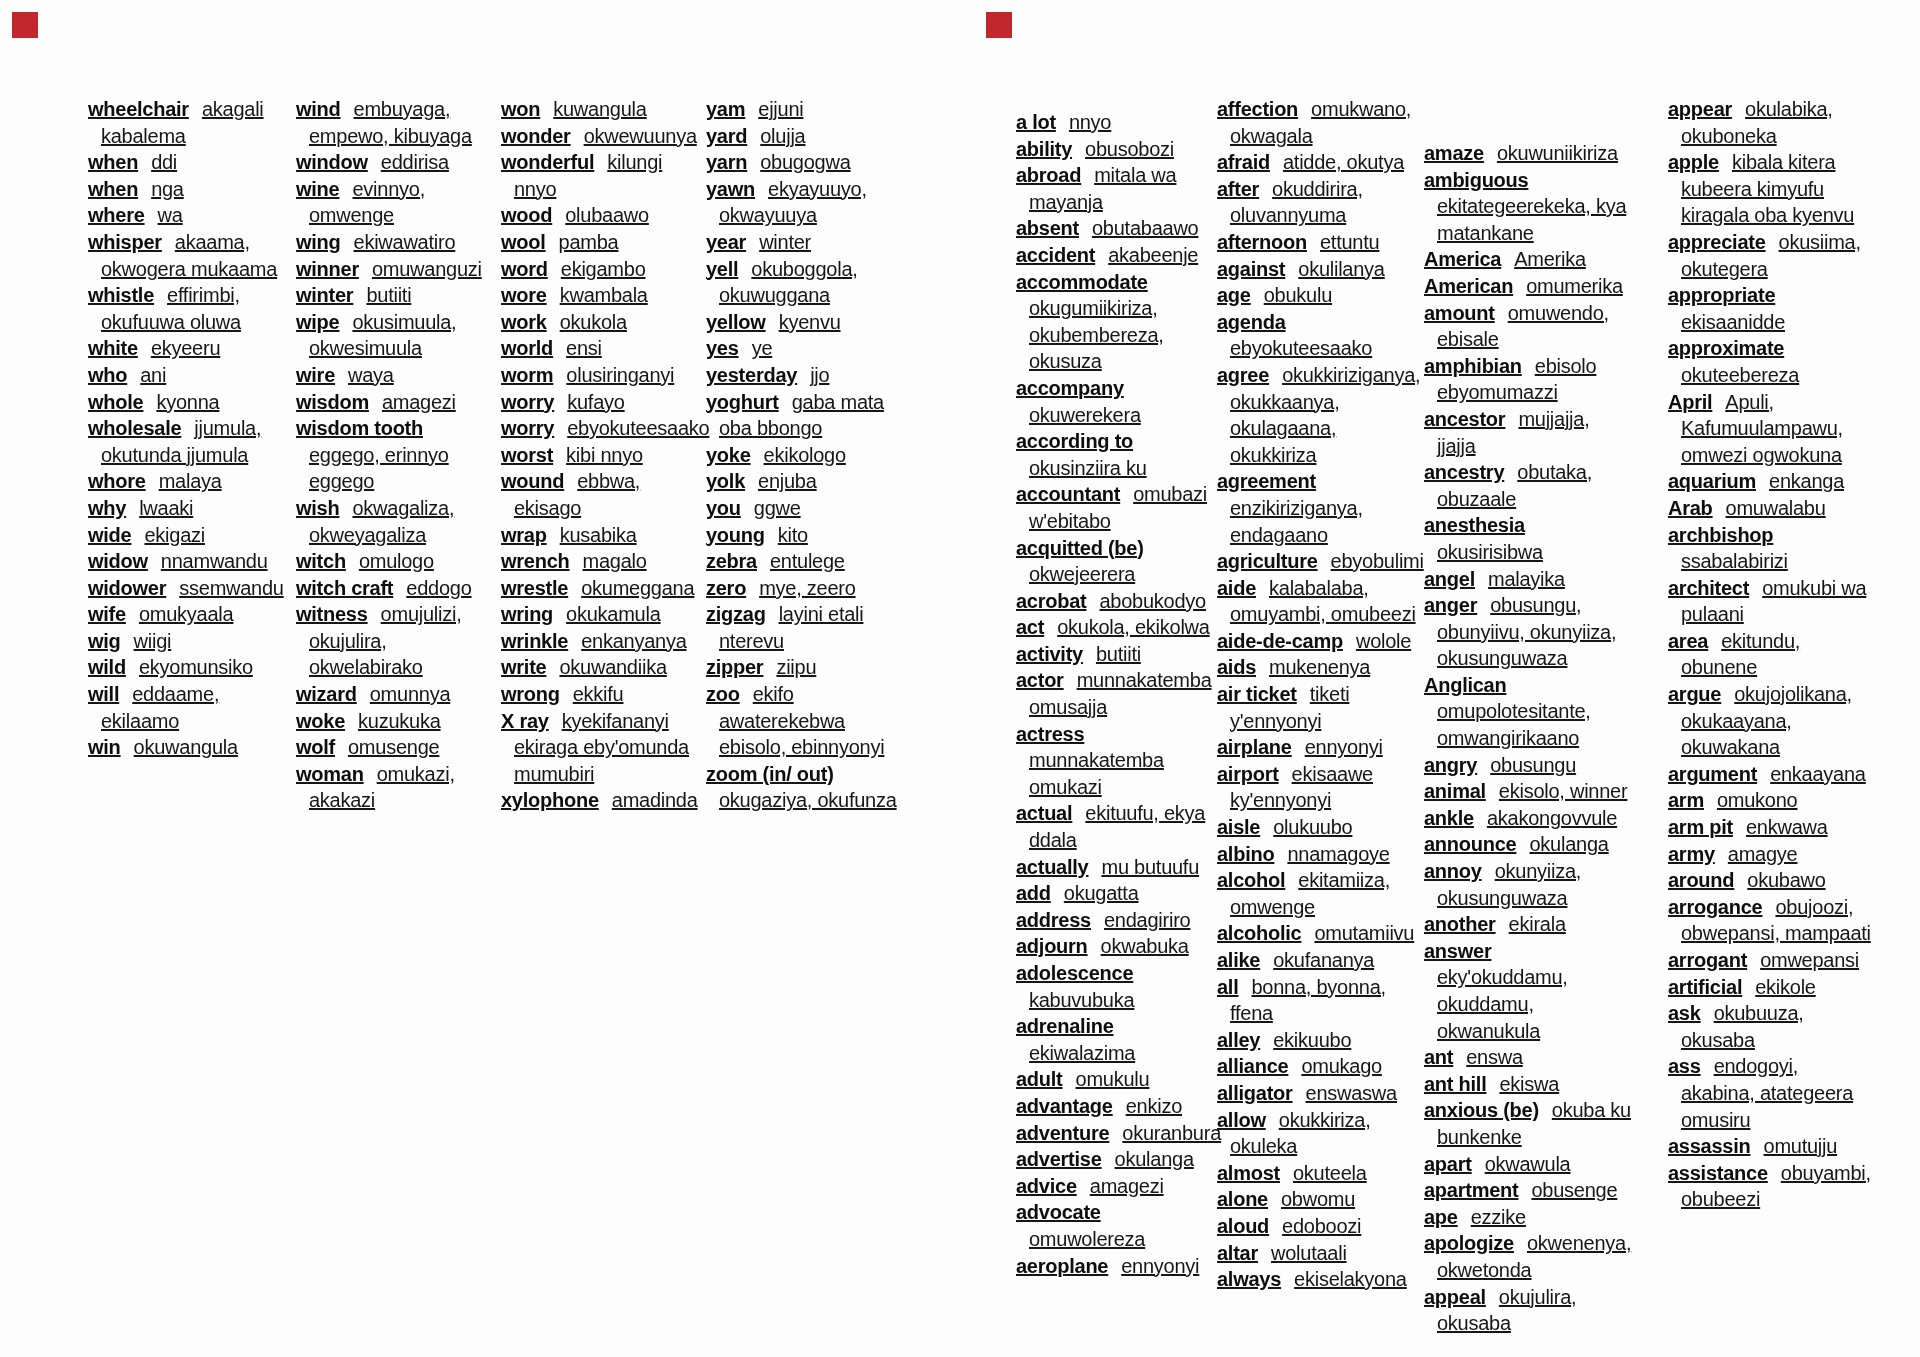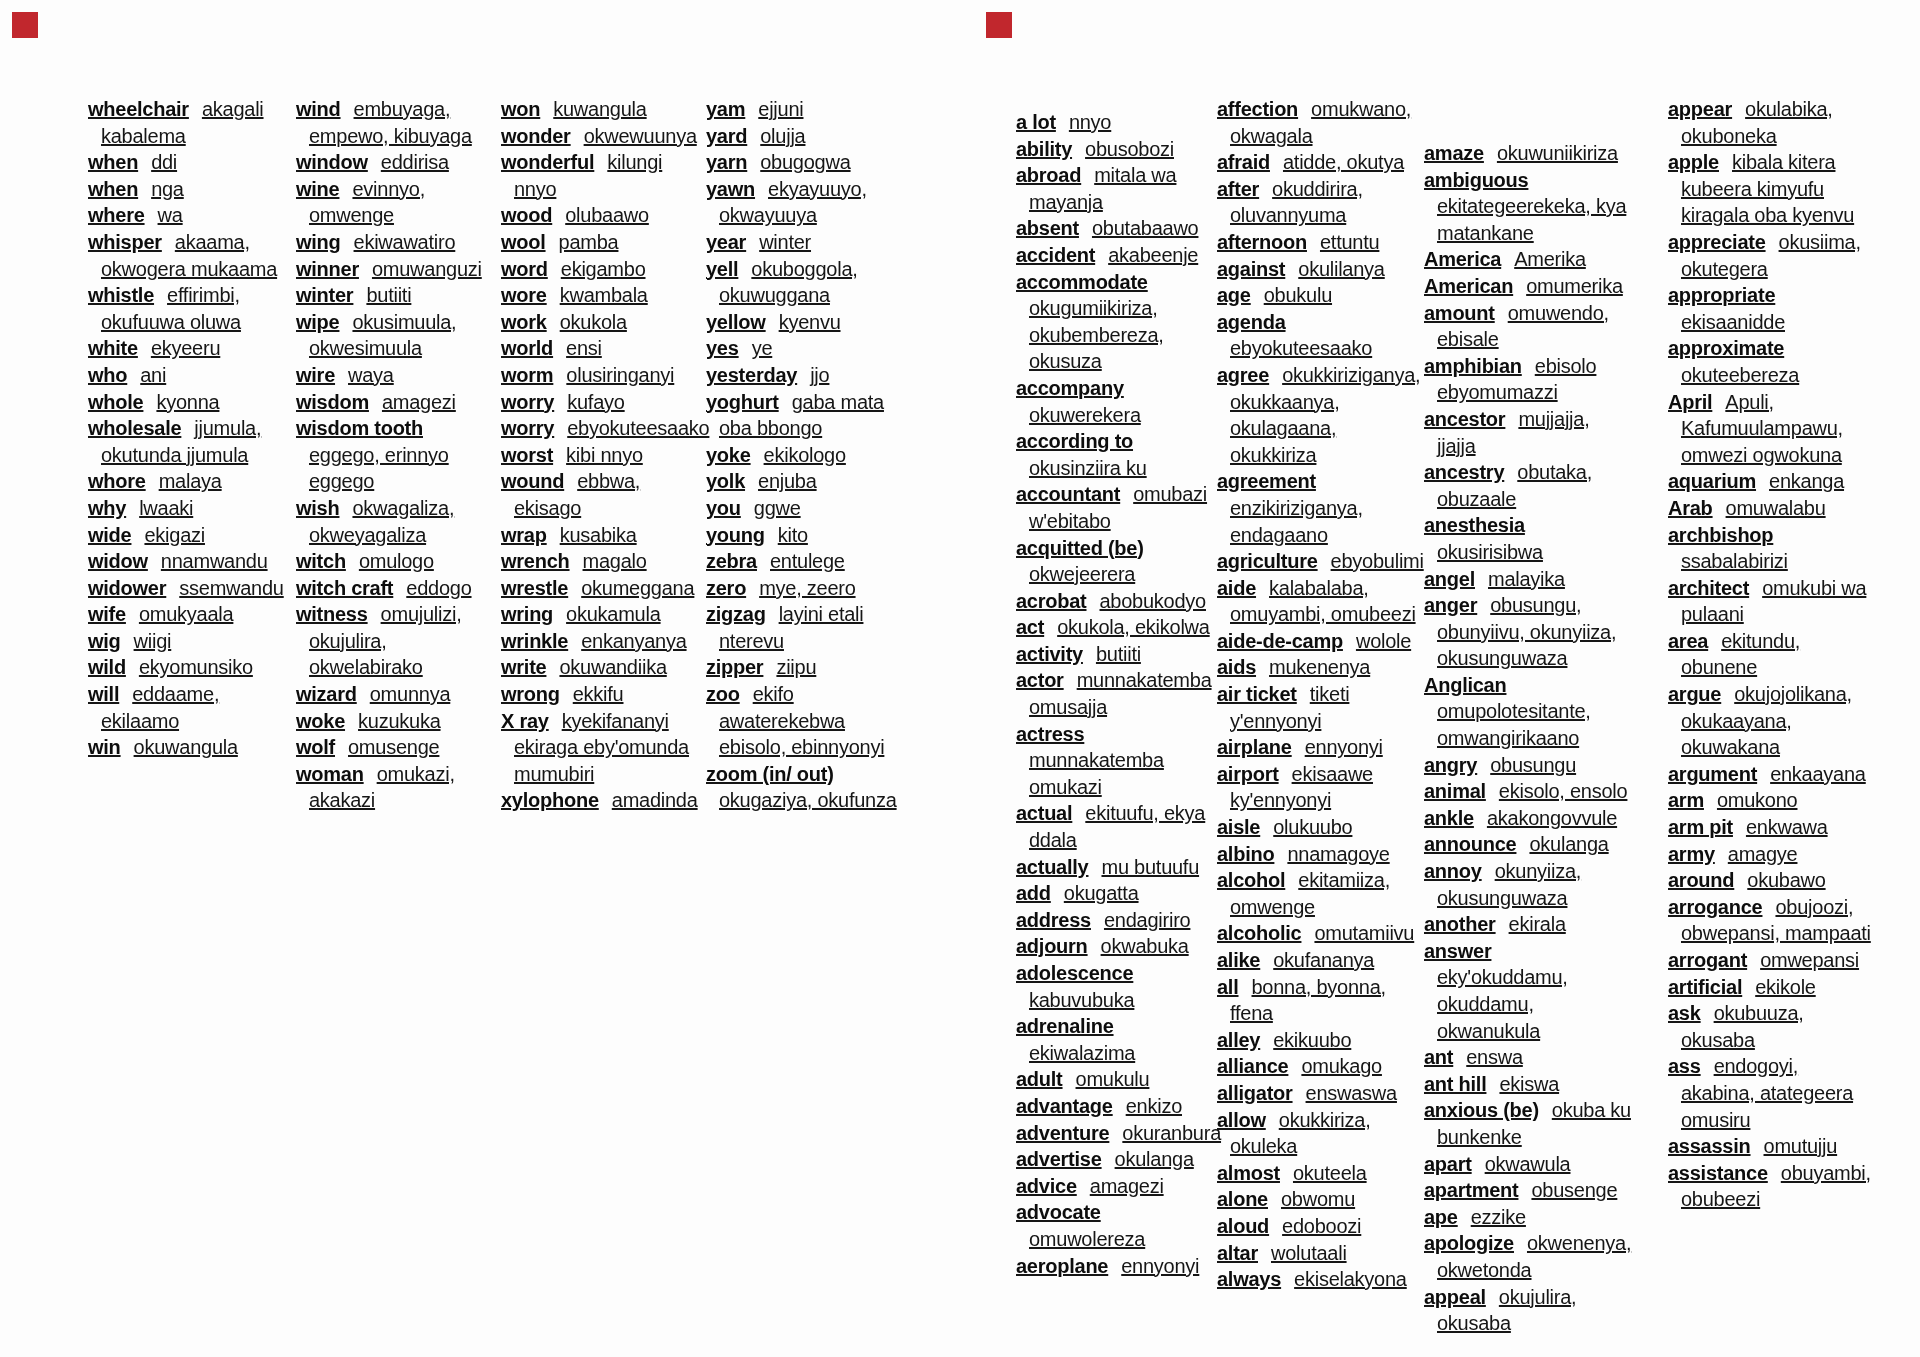--- a/index.html
+++ b/index.html
@@ -271,21 +271,21 @@
       <div class="ln"><b>anesthesia</b></div>
       <div class="ln cont"><span>okusirisibwa</span></div>
       <div class="ln"><b>angel</b><span>malayika</span></div>
       <div class="ln"><b>anger</b><span>obusungu,</span></div>
       <div class="ln cont"><span>obunyiivu, okunyiiza,</span></div>
       <div class="ln cont"><span>okusunguwaza</span></div>
       <div class="ln"><b>Anglican</b></div>
       <div class="ln cont"><span>omupolotesitante,</span></div>
       <div class="ln cont"><span>omwangirikaano</span></div>
       <div class="ln"><b>angry</b><span>obusungu</span></div>
-      <div class="ln"><b>animal</b><span>ekisolo, ensolo</span></div>
+      <div class="ln"><b>animal</b><span>ekisolo, winner</span></div>
       <div class="ln"><b>ankle</b><span>akakongovvule</span></div>
       <div class="ln"><b>announce</b><span>okulanga</span></div>
       <div class="ln"><b>annoy</b><span>okunyiiza,</span></div>
       <div class="ln cont"><span>okusunguwaza</span></div>
       <div class="ln"><b>another</b><span>ekirala</span></div>
       <div class="ln"><b>answer</b></div>
       <div class="ln cont"><span>eky'okuddamu,</span></div>
       <div class="ln cont"><span>okuddamu,</span></div>
       <div class="ln cont"><span>okwanukula</span></div>
       <div class="ln"><b>ant</b><span>enswa</span></div>

